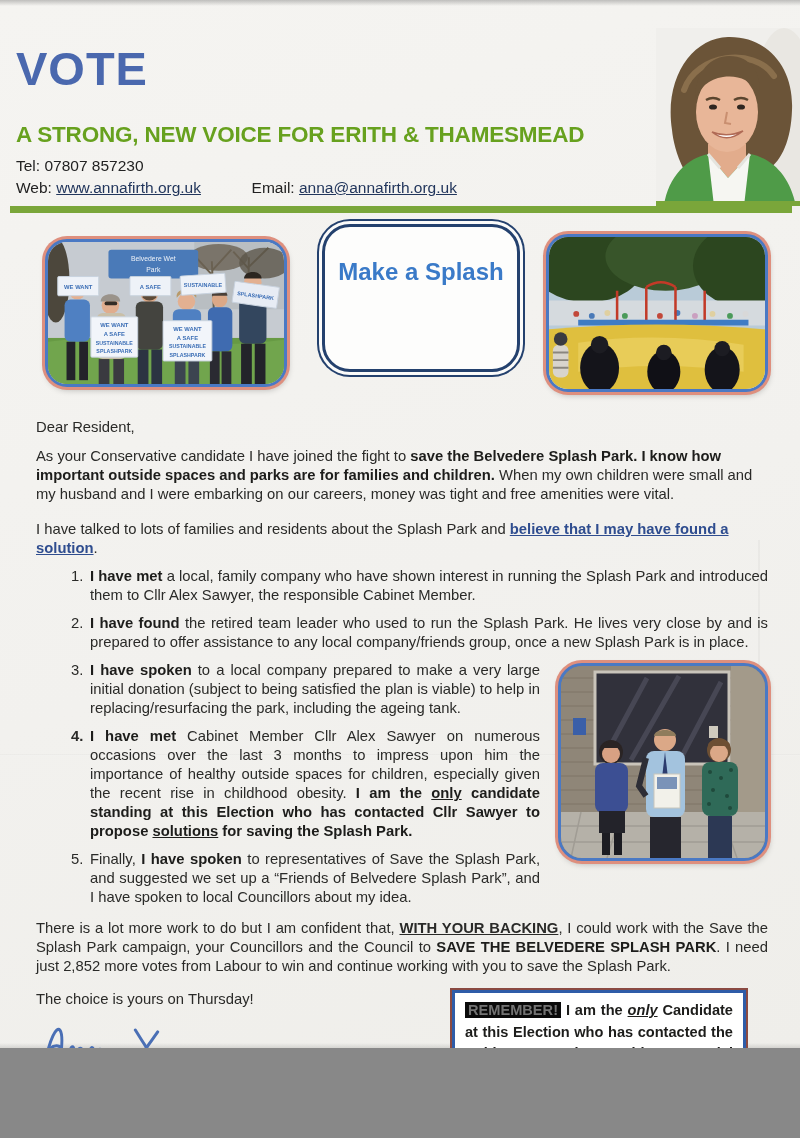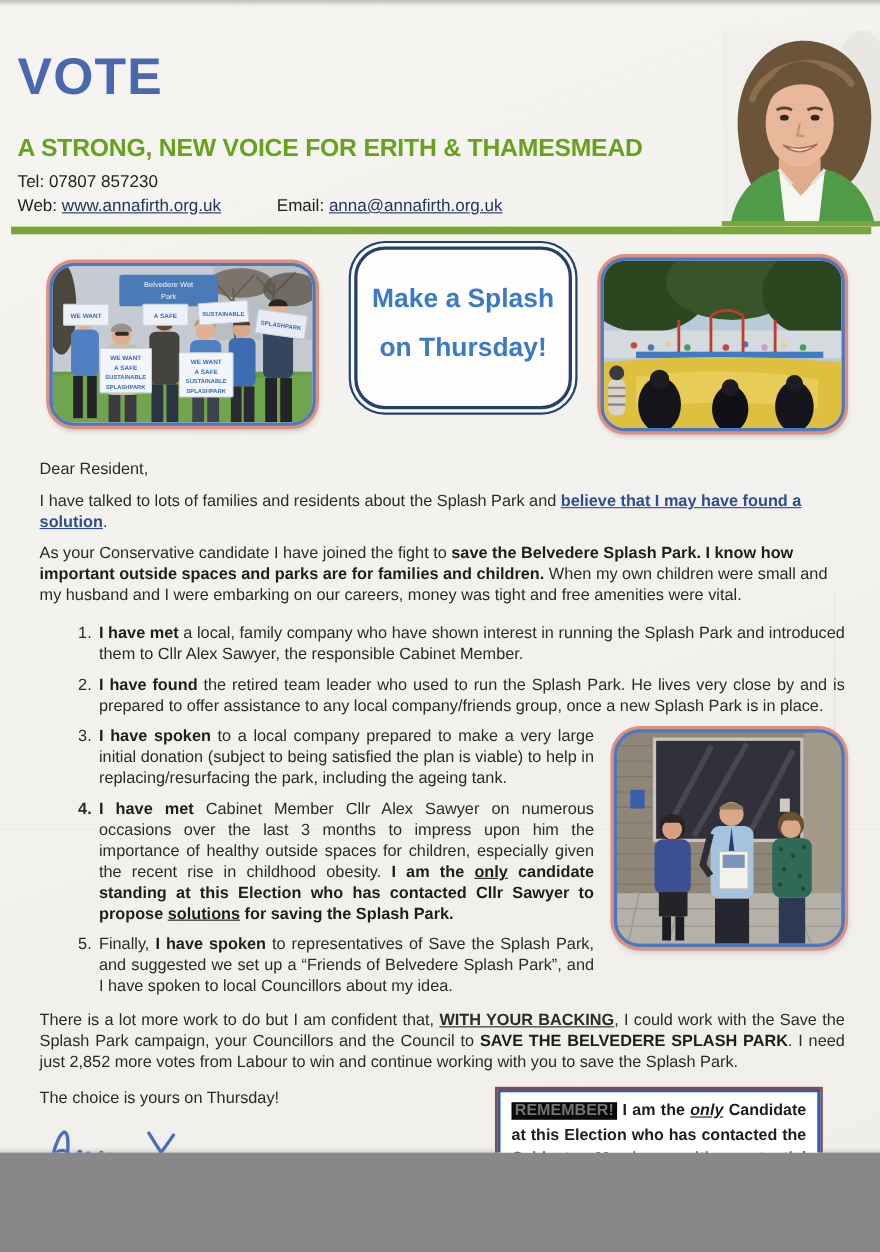--- a/index.html
+++ b/index.html
@@ -216,21 +216,20 @@
         <text x="143" y="93" text-anchor="middle" font-size="6" class="svg-sign-text">WE WANT</text>
         <text x="143" y="102" text-anchor="middle" font-size="6" class="svg-sign-text">A SAFE</text>
         <text x="143" y="111" text-anchor="middle" font-size="5.4" class="svg-sign-text">SUSTAINABLE</text>
         <text x="143" y="120" text-anchor="middle" font-size="5.4" class="svg-sign-text">SPLASHPARK</text>
       </g>
     </svg>
   </div>
 
   <div class="splash-box">
     <div class="l1">Make a Splash</div>
-    <div class="l2">on Thursday!</div>
   </div>
 
   <div class="photo photo-right">
     <svg viewBox="0 0 222 158" width="216" height="152" preserveAspectRatio="none">
       <rect width="222" height="158" fill="#b9cbd8"></rect>
       <ellipse cx="40" cy="28" rx="58" ry="40" fill="#2c461f"></ellipse>
       <ellipse cx="120" cy="20" rx="62" ry="36" fill="#38552a"></ellipse>
       <ellipse cx="198" cy="30" rx="50" ry="42" fill="#2c461f"></ellipse>
       <rect x="0" y="66" width="222" height="26" fill="#d5dade"></rect>
       <g>
@@ -261,23 +260,23 @@
       <ellipse cx="118" cy="140" rx="17" ry="22" fill="#101016"></ellipse>
         <circle cx="118" cy="120" r="8" fill="#1c1c22"></circle>
       <ellipse cx="178" cy="138" rx="18" ry="24" fill="#14141a"></ellipse>
         <circle cx="178" cy="116" r="8" fill="#1c1c22"></circle>
     </svg>
   </div>
 
   <div class="letter">
     <p class="salutation">Dear Resident,</p>
 
+    <p class="para"><span>As your Conservative candidate I have joined the fight to </span><b>save the Belvedere Splash Park.  I know how important outside spaces and parks are for families and children.</b><span>  When my own children were small and my husband and I were embarking on our careers, money was tight and free amenities were vital.</span></p>
+
     <p class="para p2"><span>I have talked to lots of families and residents about the Splash Park and </span><span class="link">believe that I may have found a solution</span><span>.</span></p>
-
-    <p class="para"><span>As your Conservative candidate I have joined the fight to </span><b>save the Belvedere Splash Park.  I know how important outside spaces and parks are for families and children.</b><span>  When my own children were small and my husband and I were embarking on our careers, money was tight and free amenities were vital.</span></p>
 
     <div class="list">
       <div class="li">
         <span class="num">1.</span><b>I have met</b><span> a local, family company who have shown interest in running the Splash Park and introduced them to Cllr Alex Sawyer, the responsible Cabinet Member.</span>
       </div>
       <div class="li">
         <span class="num">2.</span><b>I have found</b><span> the retired team leader who used to run the Splash Park. He lives very close by and is prepared to offer assistance to any local company/friends group, once a new Splash Park is in place.</span>
       </div>
 
       <div class="wrap-photo">

